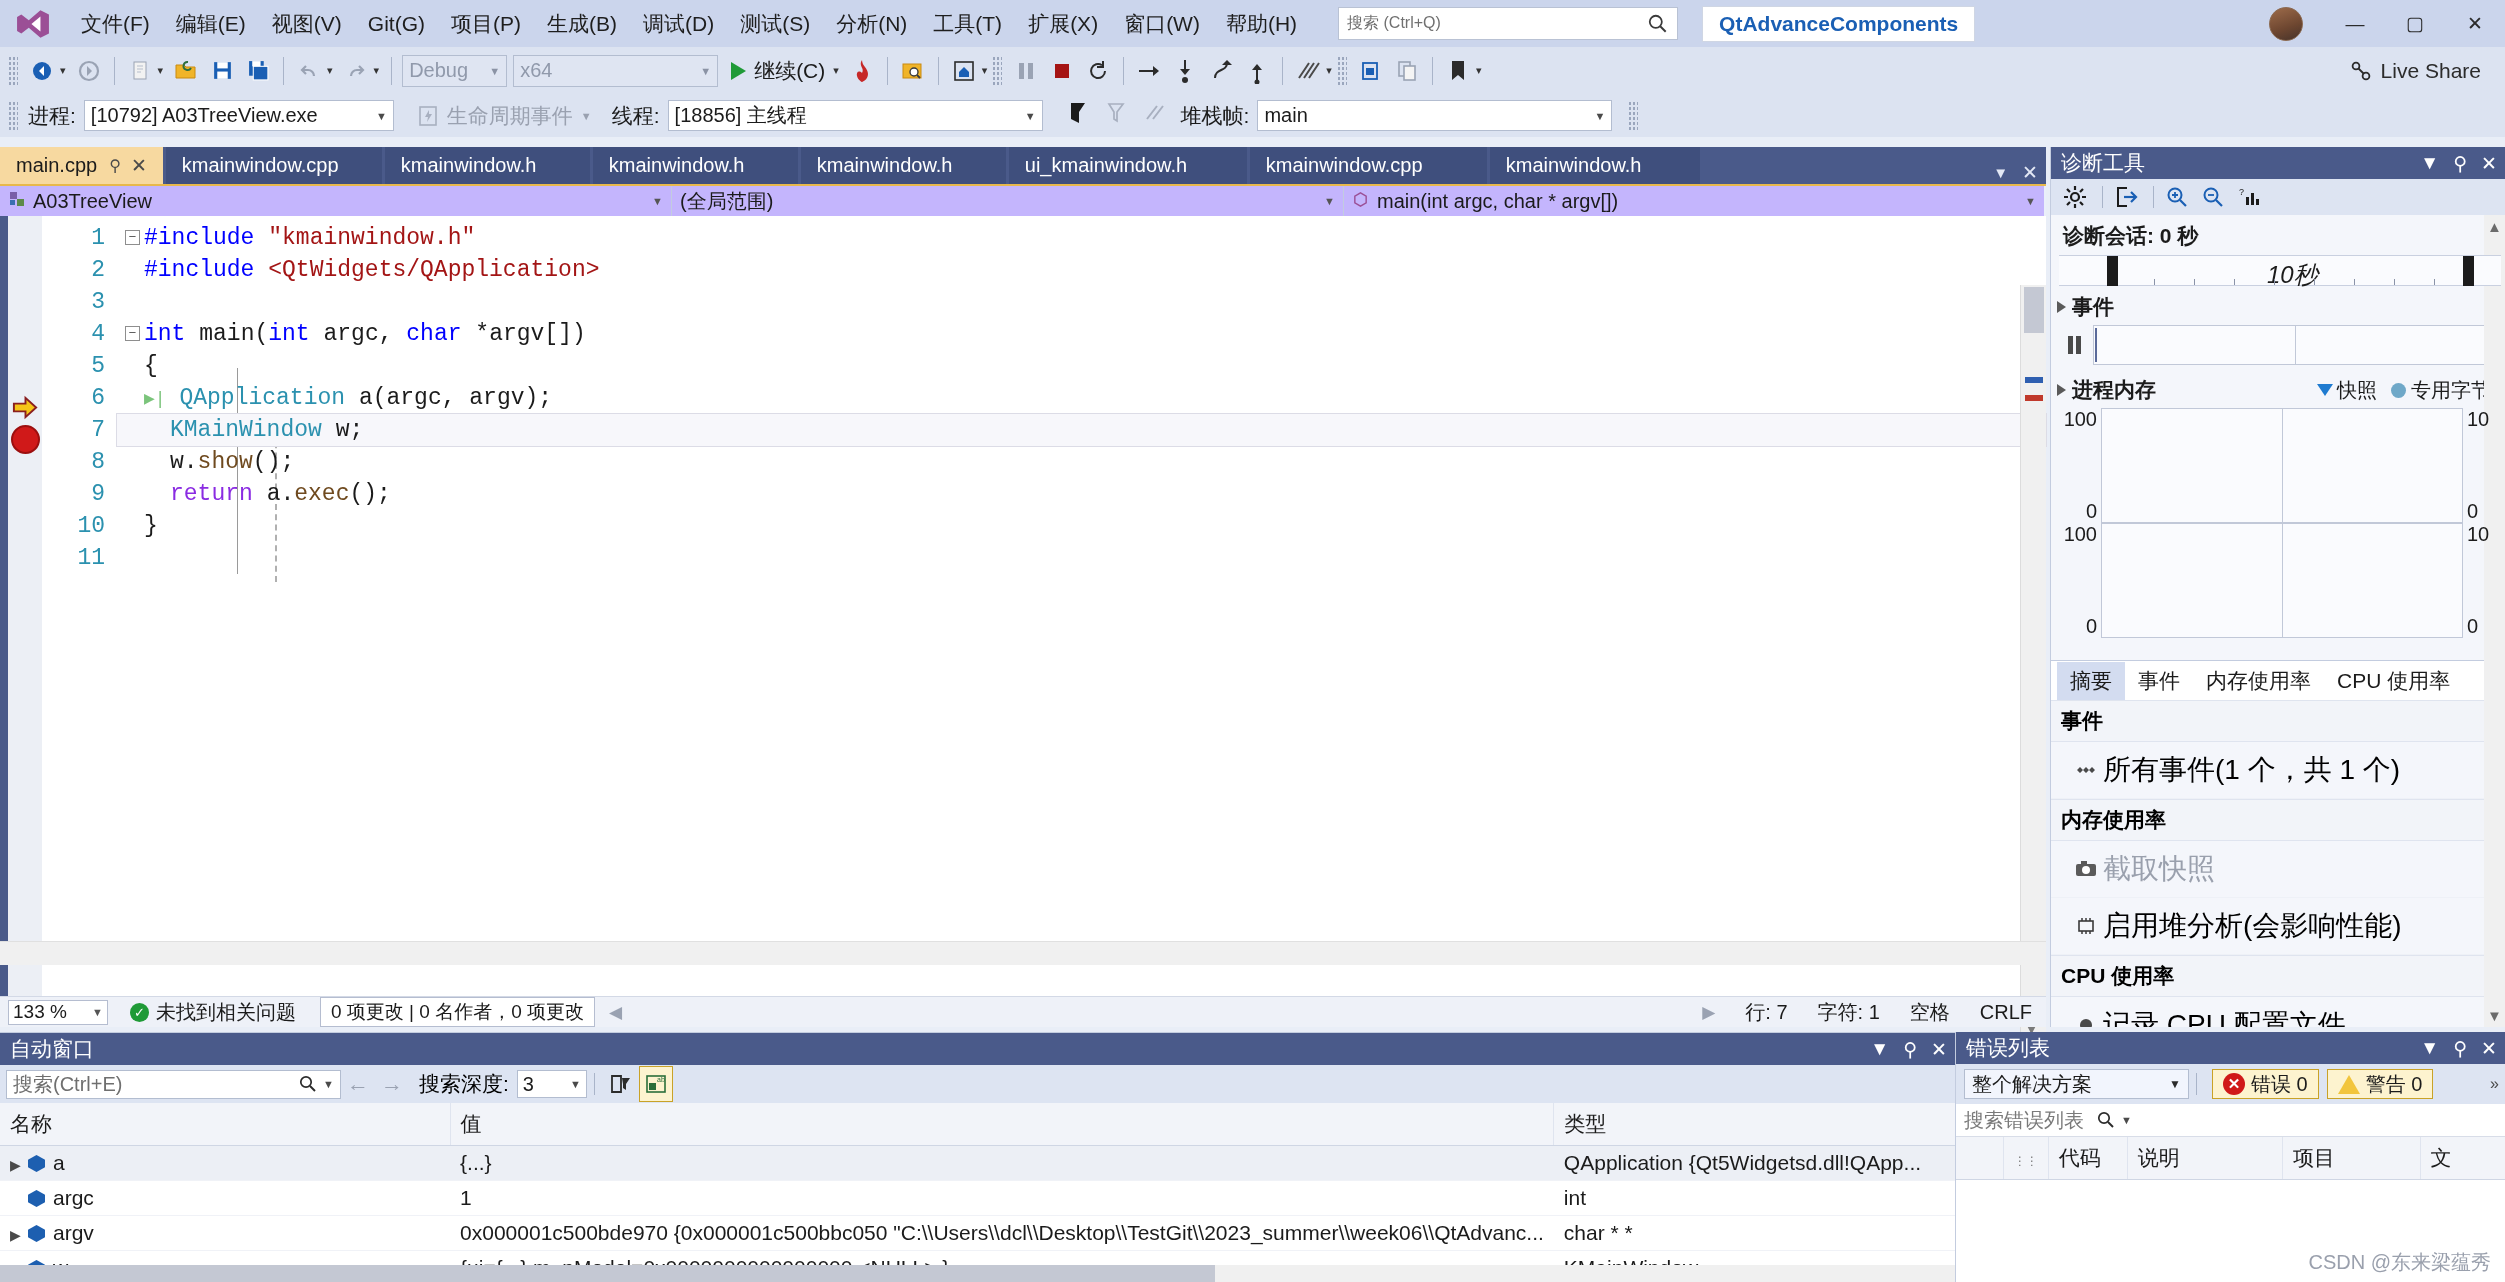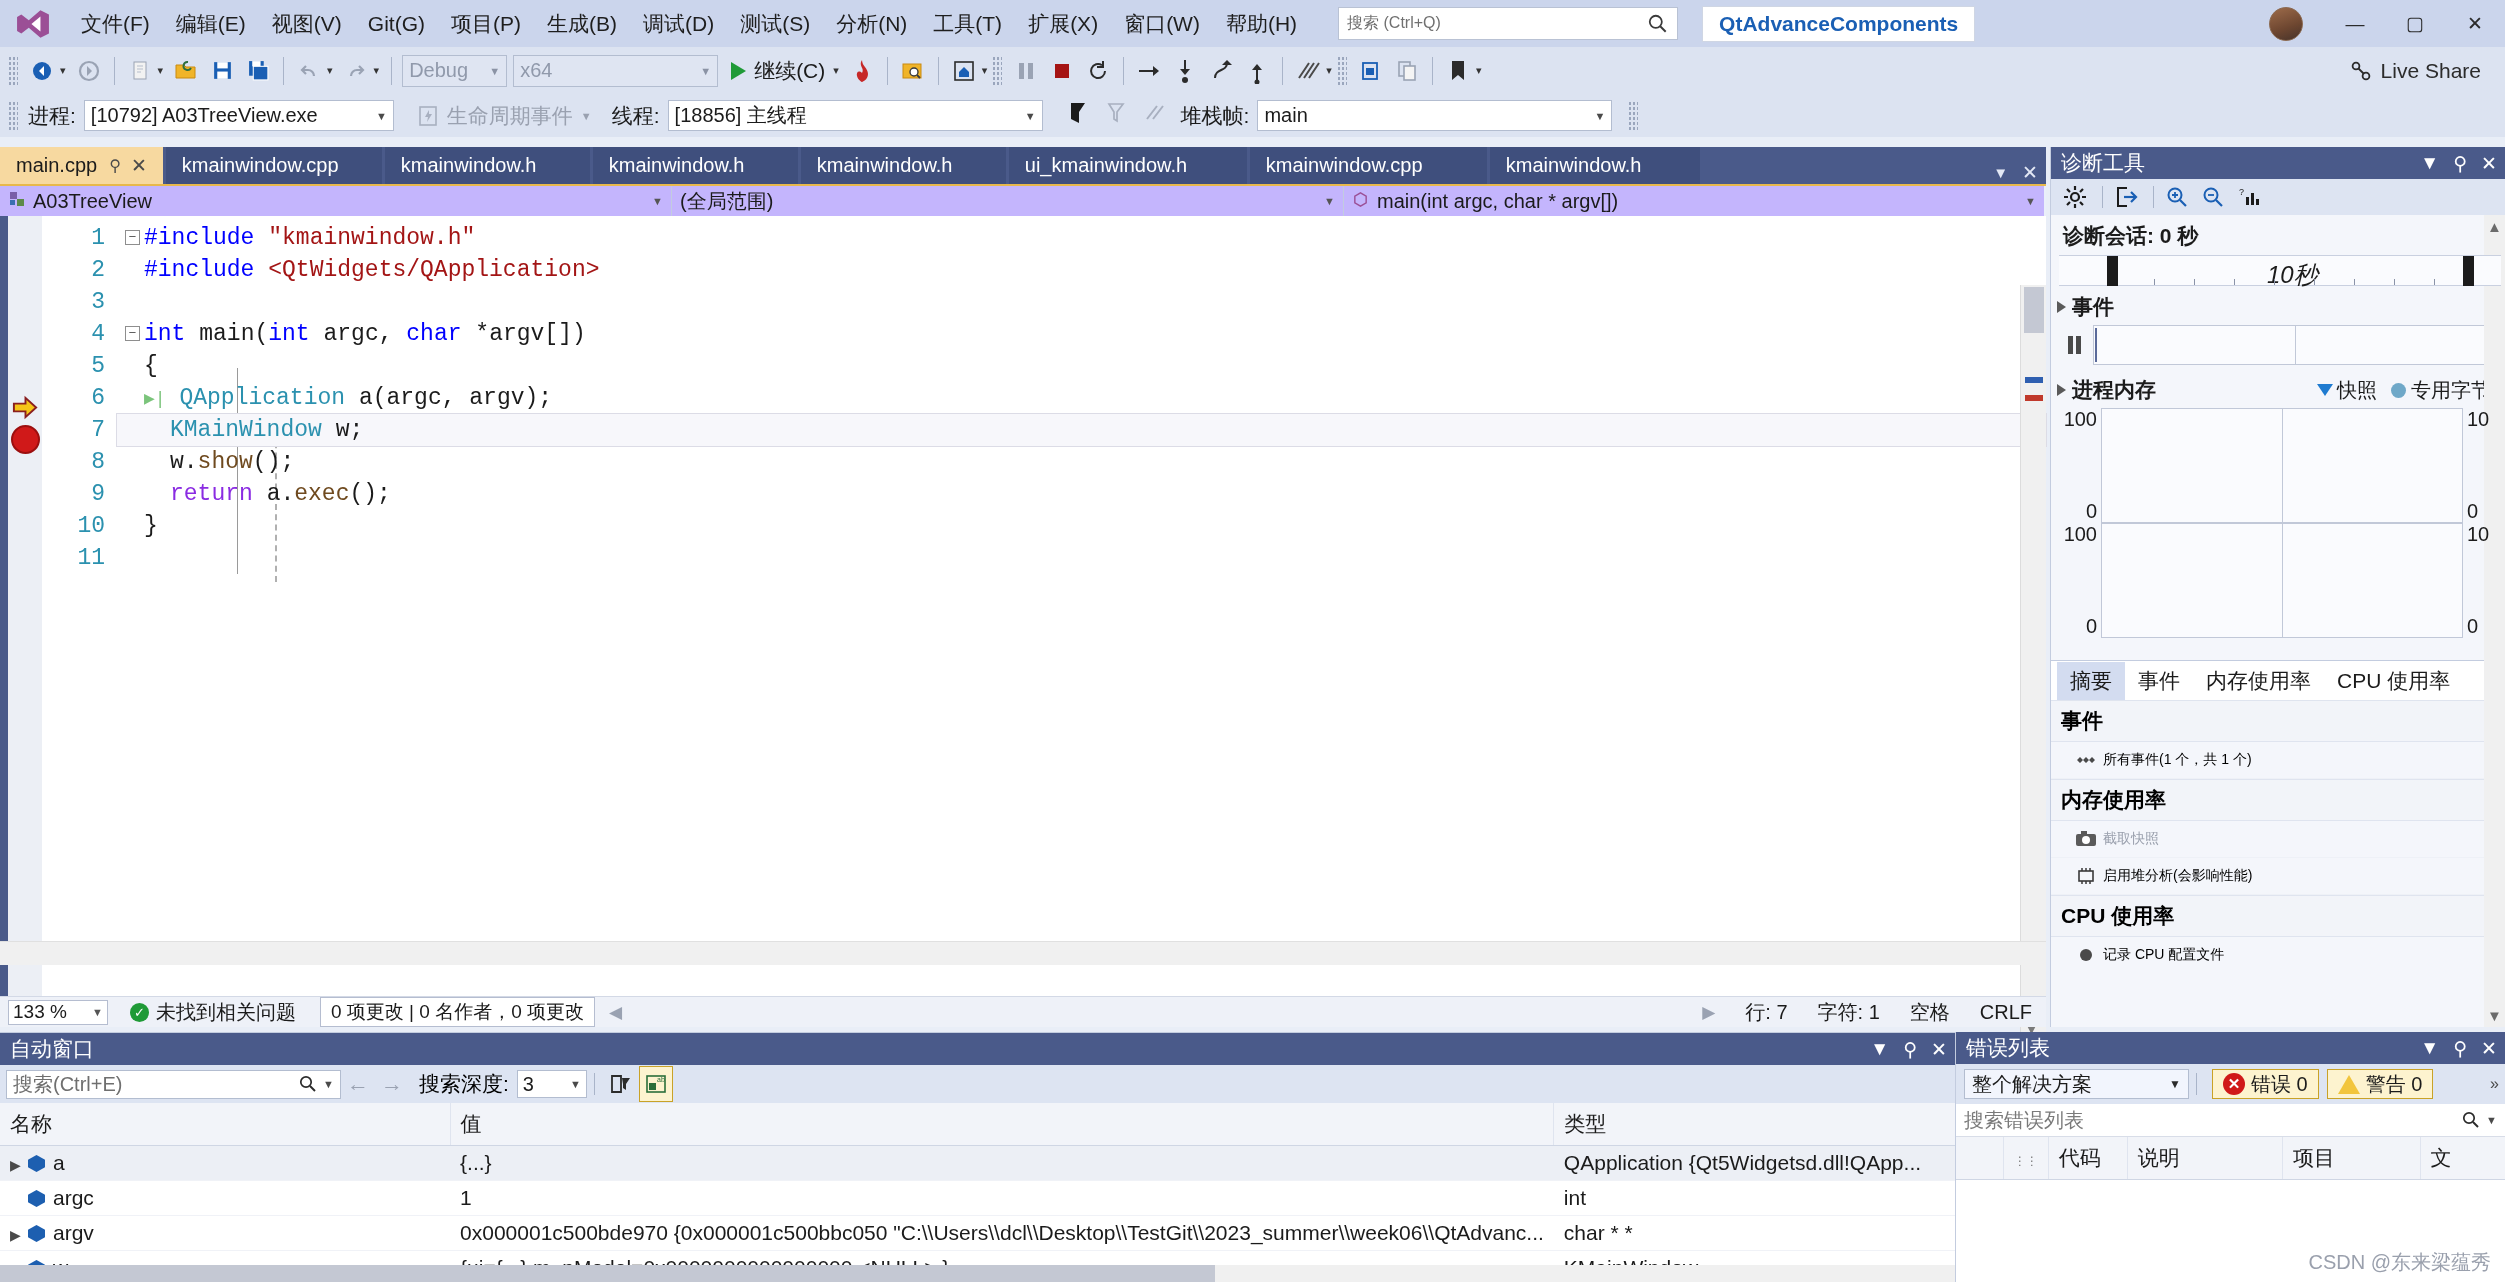--- a/index.html
+++ b/index.html
@@ -180,21 +180,21 @@
   .axis-l .bot { position:absolute; right:4px; bottom:0; }
   .axis-r .top { position:absolute; left:4px; top:0; }
   .axis-r .bot { position:absolute; left:4px; bottom:0; }
   .diag-vscroll { position:absolute; right:0; top:0; width:21px; height:100%; background:#f0f0f0; }
 
   .diag-tabs { display:flex; align-items:center; border-top:1px solid #c3ccdf; background:#ffffff; height:40px; padding-left:6px;}
   .diag-tab { padding:5px 13px; font-size:21px; color:#1b1b1b; }
   .diag-tab.active { background:#d3dcf0; }
   .sum-hdr { background:#f2f4f9; border-top:1px solid #dfe4ef; border-bottom:1px solid #dfe4ef;
      font-weight:bold; font-size:21px; padding:6px 0 6px 10px; }
-  .sum-row { display:flex; align-items:center; font-size:14px; padding:9px 0 9px 18px; border-bottom:1px solid #eef1f7; }
+  .sum-row { display:flex; align-items:center; font-size:28px; padding:9px 0 9px 18px; border-bottom:1px solid #eef1f7; }
   .sum-row .ic { width:34px; display:flex; align-items:center; justify-content:center; }
 
   
   .autos { position:absolute; left:0; top:1032px; width:1955px; height:250px; background:#ffffff; border-top:1px solid #c3ccdf;}
   .autos-toolbar { height:38px; background:#dde4f2; display:flex; align-items:center; padding-left:6px; }
   .inp-search {
     height:29px; width:335px; background:#ffffff; border:1px solid #b3bdd0;
     display:flex; align-items:center; padding:0 6px; font-size:20px; color:#6f6f6f;
     justify-content:space-between;
   }
@@ -217,21 +217,21 @@
   .err-toolbar { height:40px; background:#dde4f2; display:flex; align-items:center; padding-left:8px; }
   .scope-combo { width:225px; height:30px; background:#f2f5fd; border:1px solid #b3bdd0; display:flex;
      align-items:center; justify-content:space-between; padding:0 7px; font-size:20px; color:#1b1b1b;}
   .chip { display:flex; align-items:center; height:30px; padding:0 10px; margin-left:8px;
      background:#fdf3cf; border:1px solid #c9a227; font-size:20px; color:#1b1b1b;}
   .err-x { width:22px;height:22px;border-radius:50%;background:#d01919;color:#fff;font-size:15px;
      display:flex;align-items:center;justify-content:center;margin-right:6px;font-weight:bold;}
   .warn-t { width:0;height:0;border-bottom:19px solid #f2c53d;border-left:11px solid transparent;
      border-right:11px solid transparent;margin-right:6px;position:relative;}
   .err-search { height:33px; border-bottom:1px solid #d8dde8; display:flex; align-items:center;
-     padding:0 8px; font-size:20px; color:#7a7a7a; justify-content:space-between;}
+     padding:0 8px; font-size:20px; color:#7a7a7a; gap:12px;}
   .watermark { position:absolute; right:14px; bottom:6px; color:#9aa0ad; font-size:20px; }
 </style>
 </head>
 <body>
 
 <div class="app">
 
   <div class="menubar">
     <div class="vs-logo">
       <svg width="34" height="34" viewBox="0 0 32 32">

